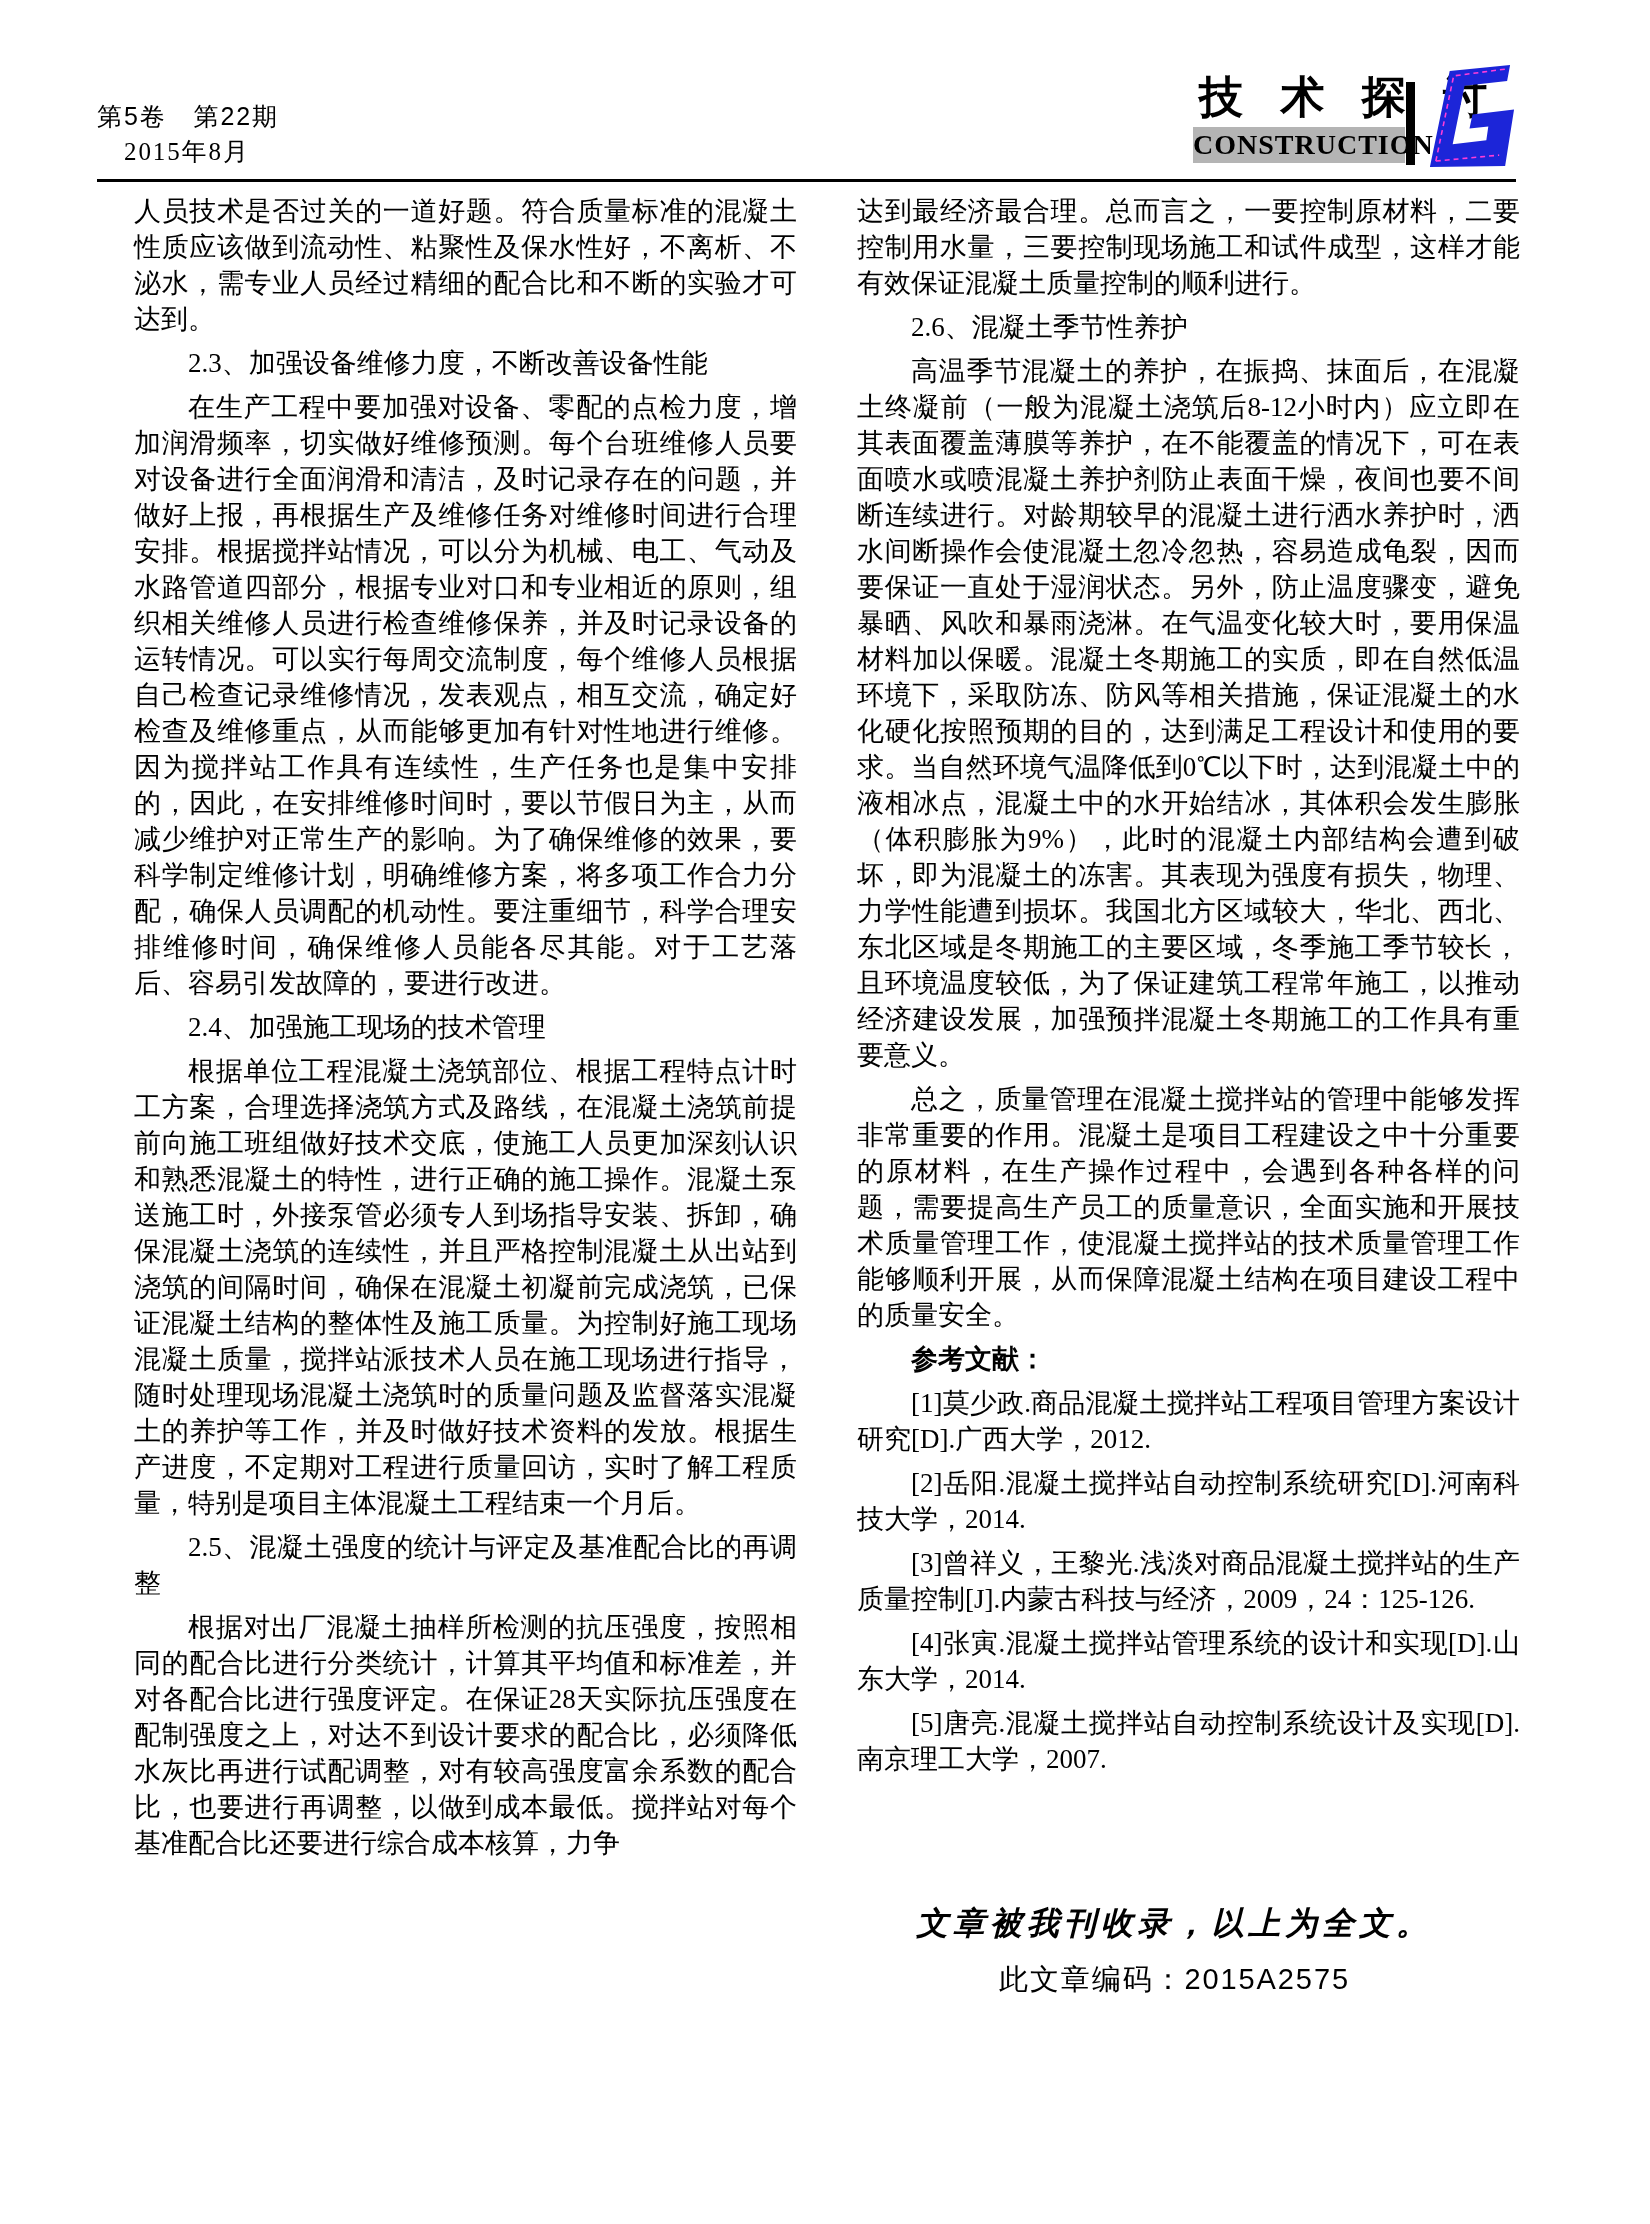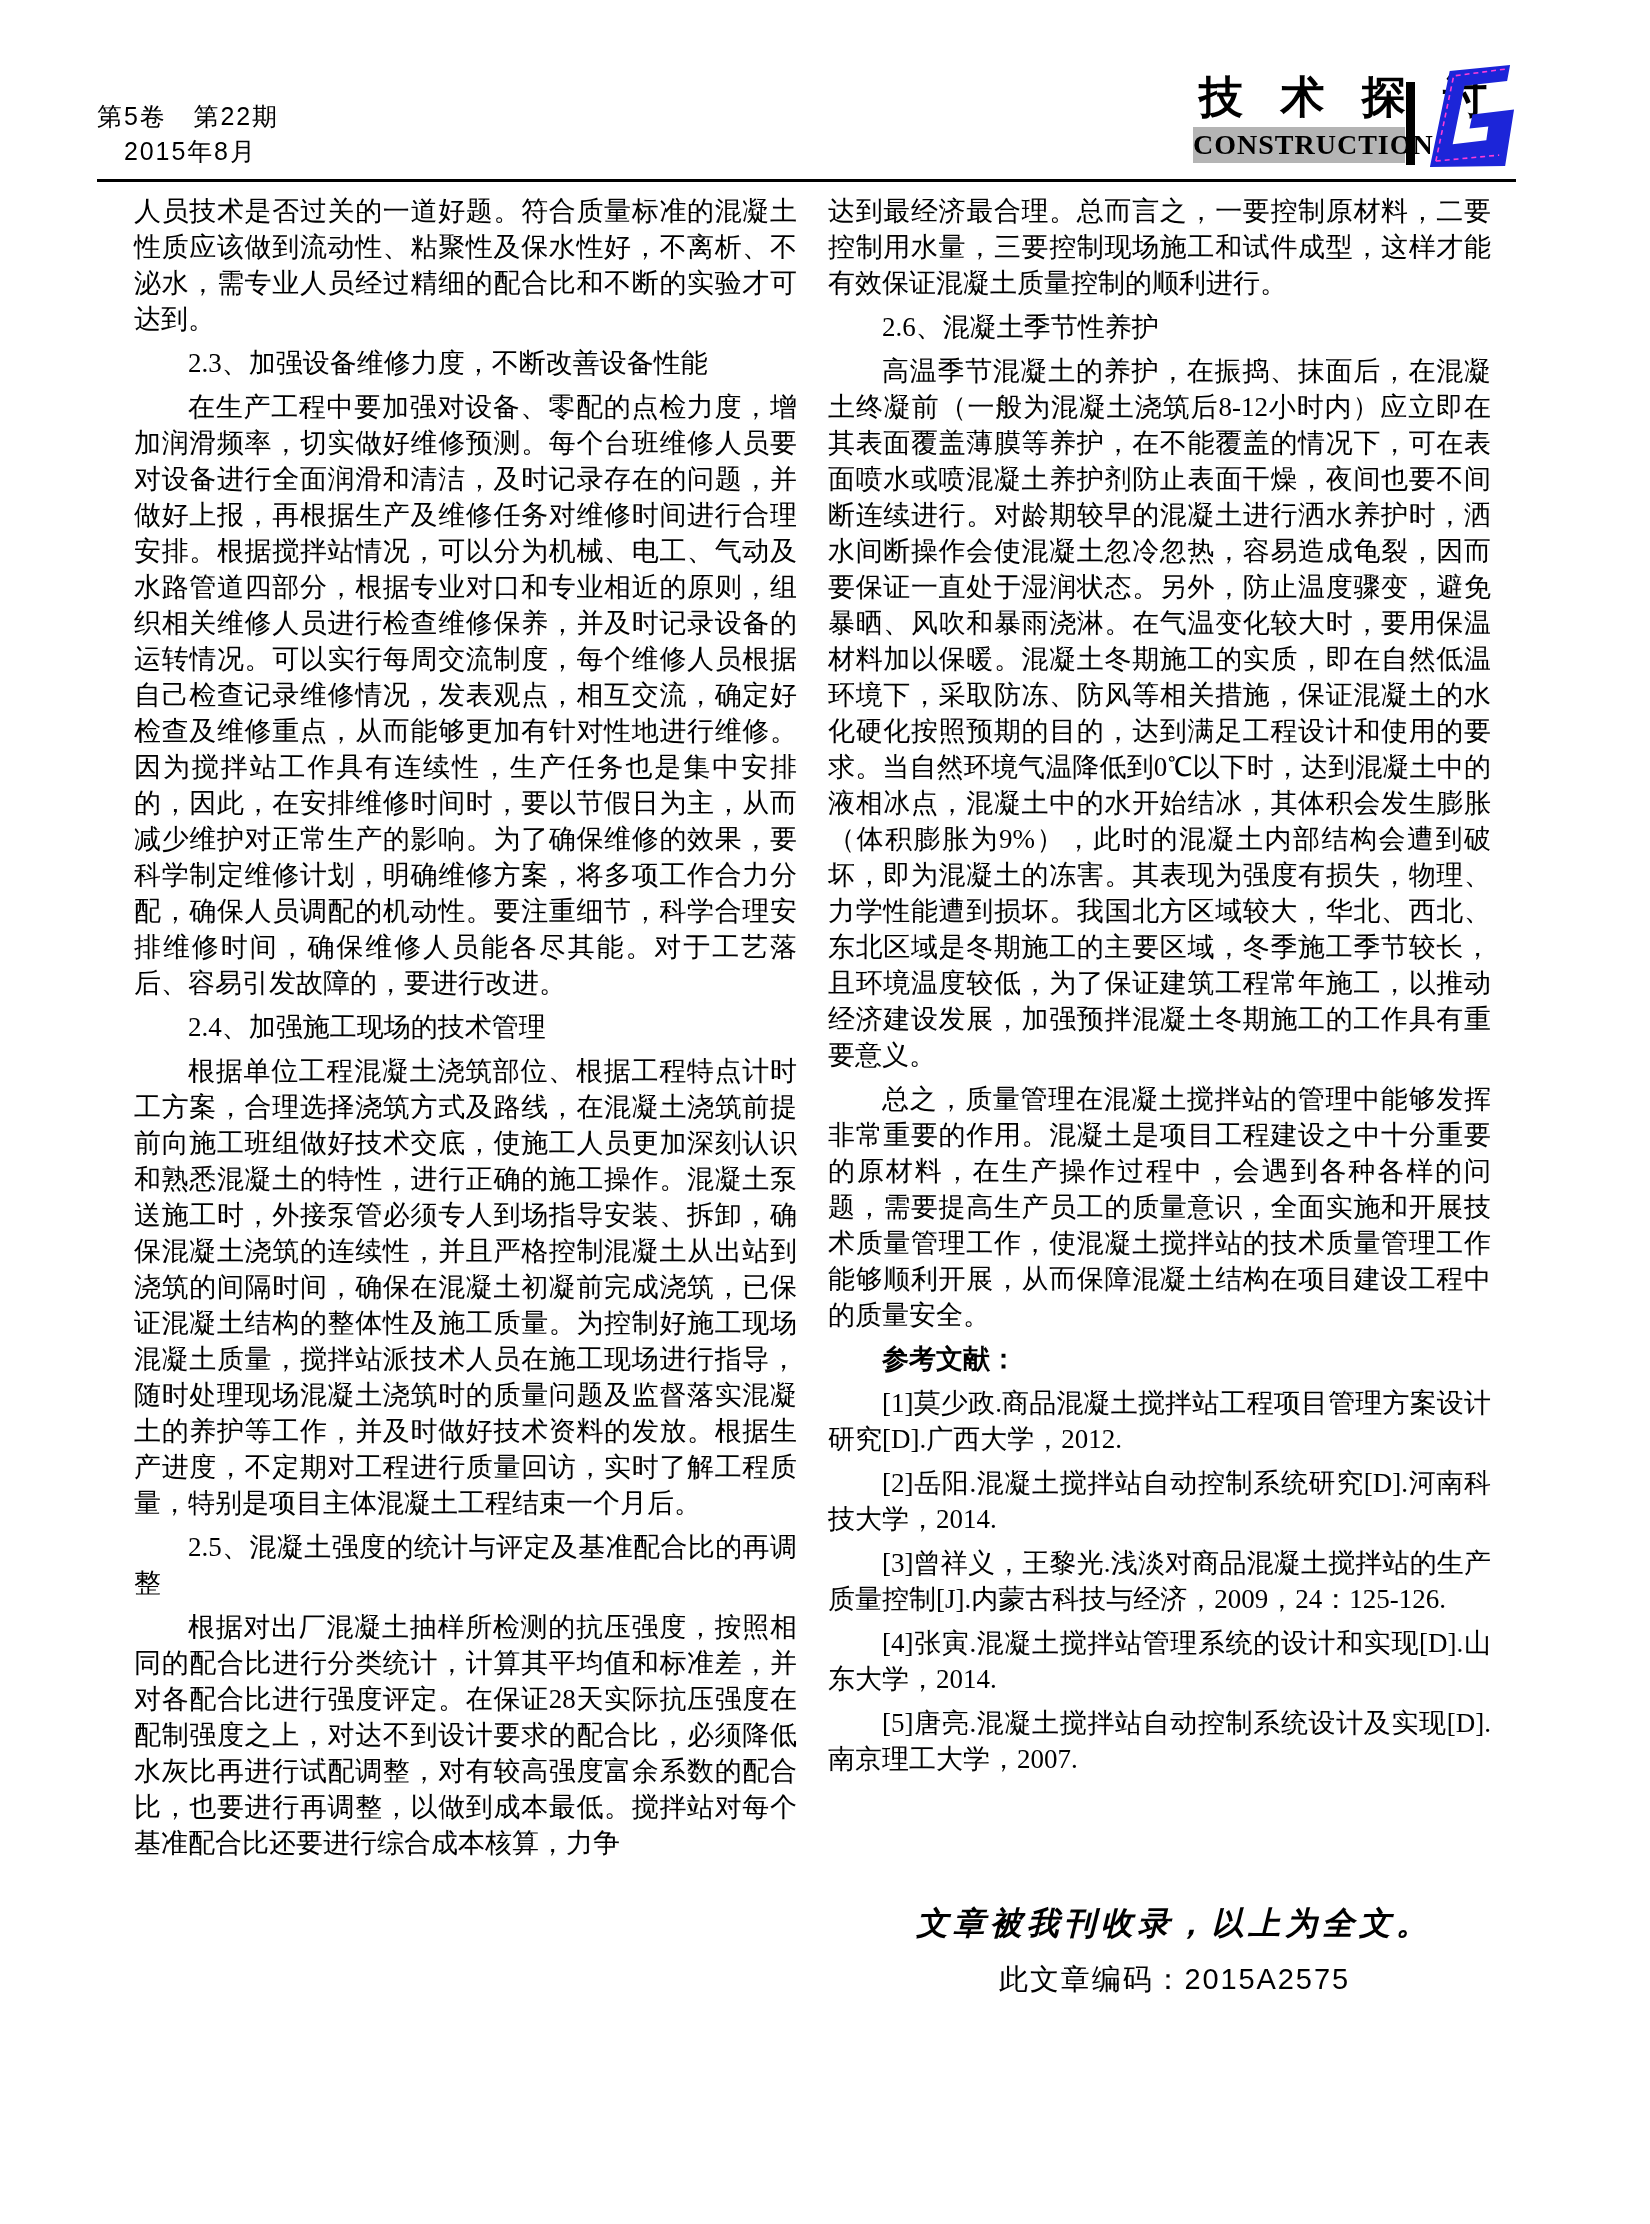--- a/index.html
+++ b/index.html
@@ -4,41 +4,41 @@
 <style>
   html,body{margin:0;padding:0;background:#ffffff;}
   body{width:1651px;height:2224px;position:relative;color:#000;
        font-family:"Liberation Serif", serif;}
   .page{position:absolute;left:0;top:0;width:1651px;height:2224px;background:#fff;padding-left:6px;}
 
   
   .hdr-left{position:absolute;left:97px;top:99px;
             font-family:"Liberation Sans", sans-serif;font-size:25px;line-height:35px;
             letter-spacing:1.9px;}
-  .hdr-left .date{padding-left:27px;}
+  .hdr-left .date{padding-left:27px;font-family:Liberation Serif, serif;}
 
   
   .cn-title{position:absolute;left:1199px;top:72px;
             font-family:"Liberation Sans", sans-serif;font-weight:bold;
             font-size:44px;line-height:49px;letter-spacing:12.6px;white-space:nowrap;}
   .en-bar{position:absolute;left:1193px;top:127px;width:212px;height:36px;
           background:#b4b4b4;color:#000;text-align:center;
           font-family:"Liberation Serif", serif;font-weight:bold;
           font-size:28px;line-height:36px;letter-spacing:1px;}
   .vbar{position:absolute;left:1406px;top:82px;width:8.7px;height:83px;background:#000;}
   .logo{position:absolute;left:1420px;top:64px;width:99px;height:109px;}
 
   .rule{position:absolute;left:97px;top:179px;width:1419px;height:2.9px;background:#000;}
 
   
   .col{position:absolute;top:185px;width:679px;
        font-size:27px;line-height:36px;text-align:justify;
        font-family:"Liberation Serif", serif;}
   .col-left{left:126px;}
-  .col-right{left:820px;font-family:Liberation Serif, serif;}
+  .col-right{left:849px;font-family:Liberation Serif, serif;}
   .col p{margin:8px;text-indent:2em;}
   .col p.cont{text-indent:0;}
   .col p.bold{font-weight:bold;}
 
   
   .note1{position:absolute;left:835px;top:1902px;width:679px;text-align:center;
          font-family:"DejaVu Serif", serif;font-style:italic;font-weight:bold;
          font-size:32px;letter-spacing:4.9px;white-space:nowrap;}
   .note2{position:absolute;left:835px;top:1944px;width:679px;text-align:center;
          font-family:"Liberation Sans", sans-serif;font-size:29px;letter-spacing:1.9px;

